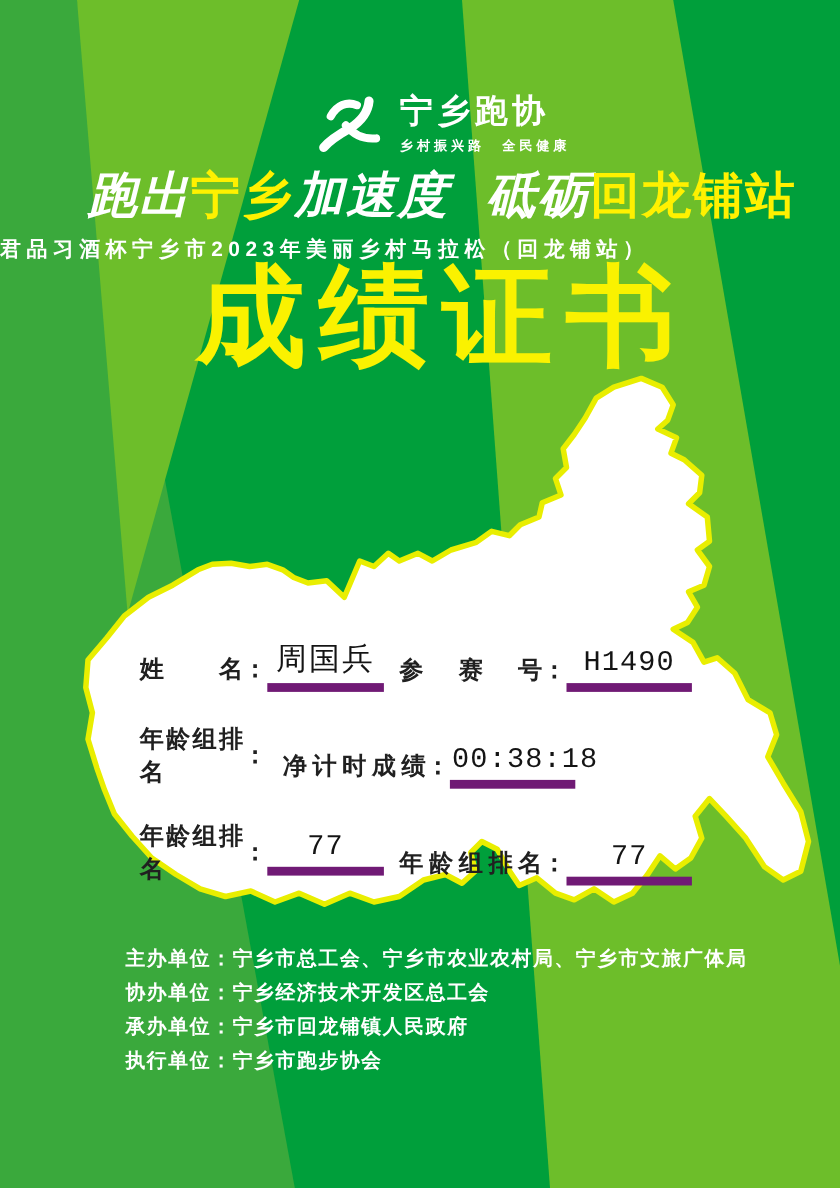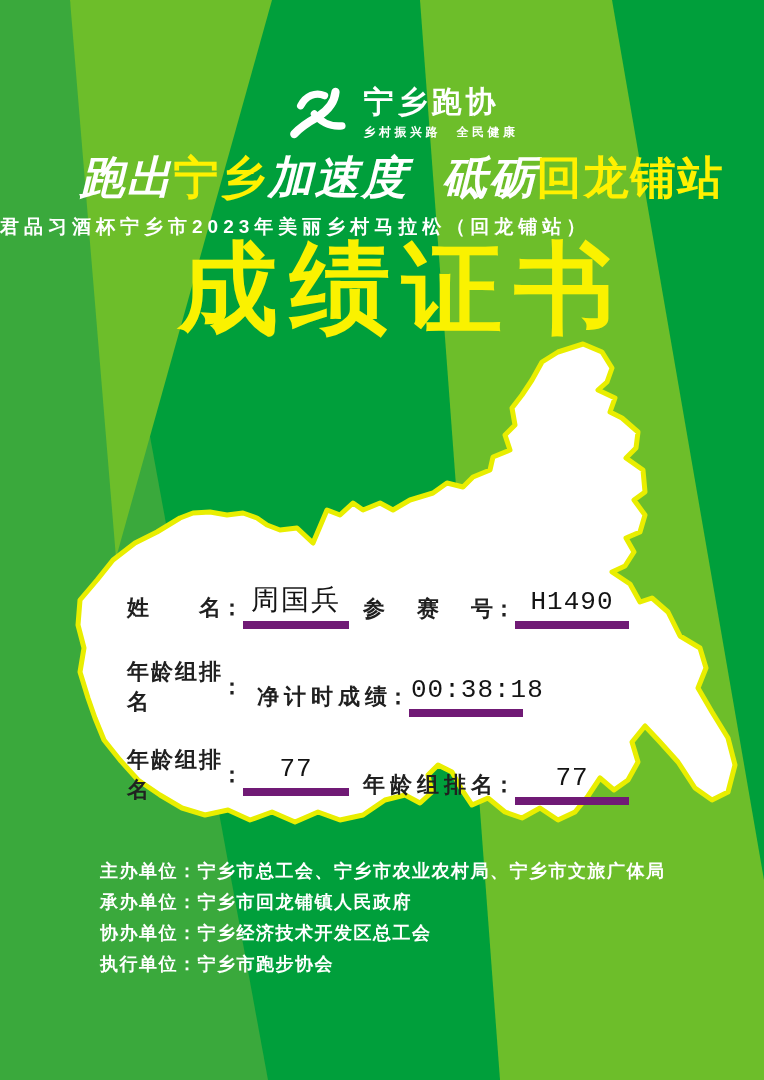--- a/index.html
+++ b/index.html
@@ -61,21 +61,21 @@
     display:inline-block;text-align:center;
     font-family:Liberation Mono, monospace;color:#141414;
     font-size:26px;letter-spacing:1px;line-height:1.15;
     border-bottom:8px solid #701a75;padding:0 2px 3px 2px;
   }
   .fvalue.name{font-size:28px;letter-spacing:2px;}
   .fvalue.vl{width:102px;}
   .fvalue.vr{width:110px;}
 
   
-  .orgs{position:absolute;left:100px;top:856px;}
+  .orgs{position:absolute;left:114px;top:856px;}
   .org-line{
     color:#FFFFFF;font-size:18px;font-weight:700;letter-spacing:1.5px;
     line-height:31px;white-space:nowrap;
   }
 </style>
 </head>
 <body>
 
 <div class="poster">
 
@@ -157,18 +157,18 @@
         <span class="flabel wr">年龄组排名</span>
           <span class="colon">：</span>
           <span class="fvalue vr">77</span>
       </div>
     </div>
 
   </div>
 
   <footer class="orgs">
     <div class="org-line">主办单位：宁乡市总工会、宁乡市农业农村局、宁乡市文旅广体局</div>
+    <div class="org-line">协办单位：宁乡经济技术开发区总工会</div>
     <div class="org-line">承办单位：宁乡市回龙铺镇人民政府</div>
-    <div class="org-line">协办单位：宁乡经济技术开发区总工会</div>
     <div class="org-line">执行单位：宁乡市跑步协会</div>
   </footer>
 
 </div>
 
 </body></html>

